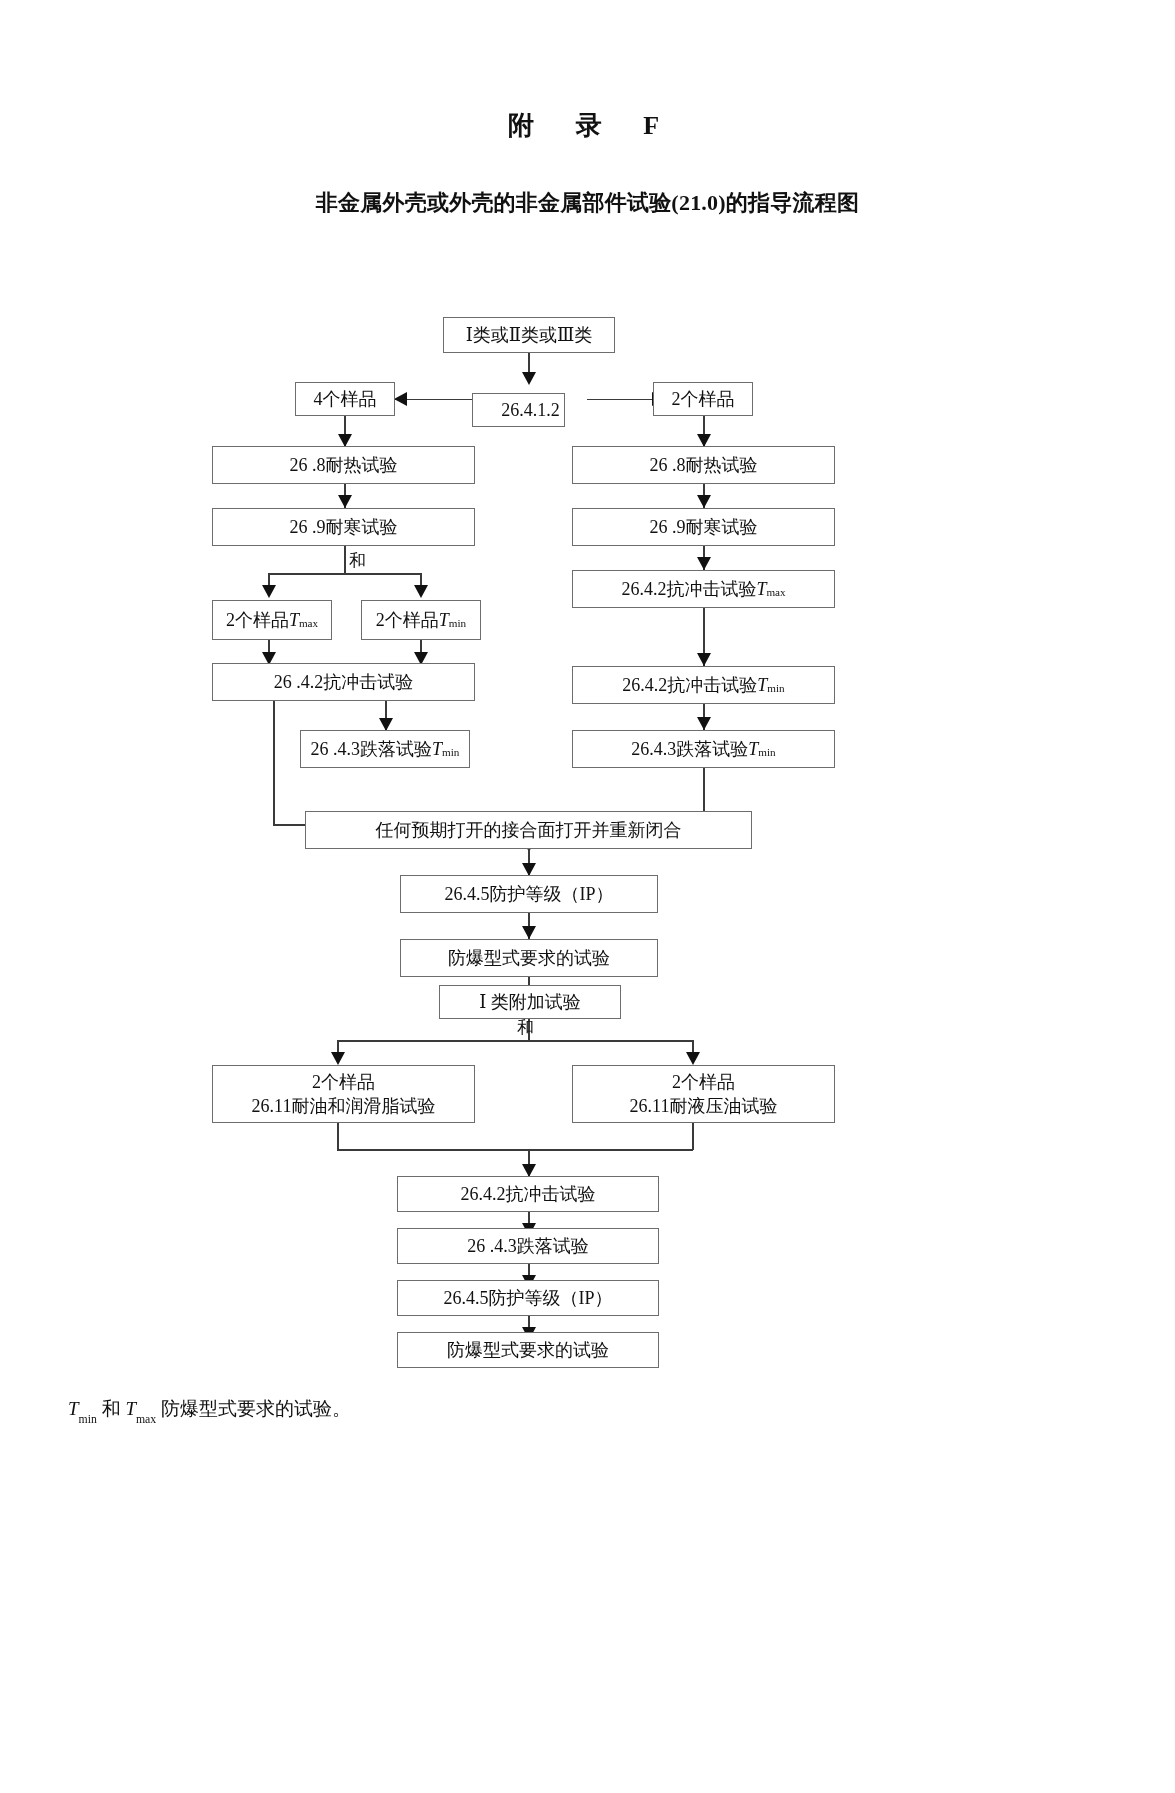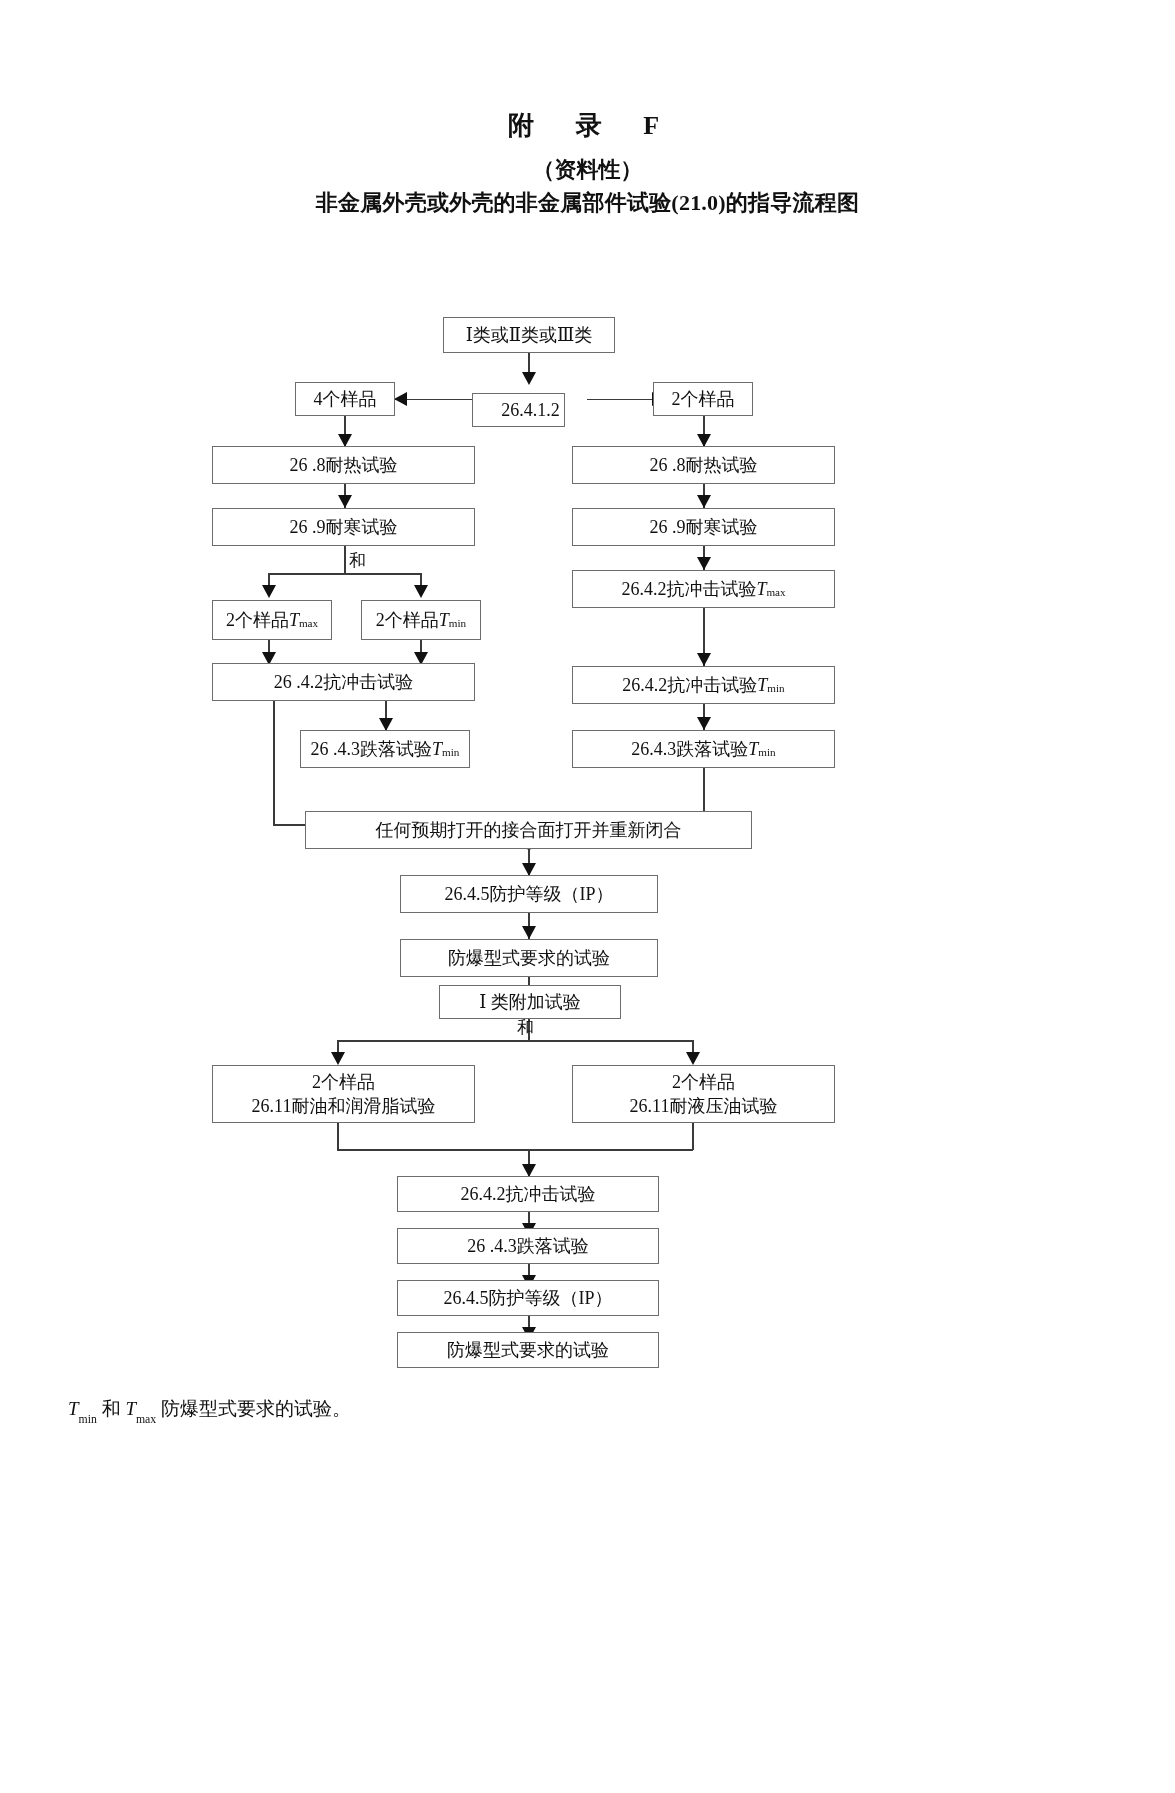--- a/index.html
+++ b/index.html
@@ -151,21 +151,20 @@
     font-weight: bold;
     letter-spacing: 0.02em;
   }
 </style>
 </head>
 <body>
 
 <div class="page">
 
   <div class="appendix-title">附　录　F</div>
-  <div class="appendix-kind">（资料性）</div>
   <div class="appendix-subject">非金属外壳或外壳的非金属部件试验(21.0)的指导流程图</div>
 
 
   <div class="flow">
 
     <div class="node" style="left:443px; top:17px; width:172px; height:36px;">Ⅰ类或Ⅱ类或Ⅲ类</div>
 
     <div class="ln-v" style="left:528px; top:53px; height:30px;"></div>
     <div class="arrow-d" style="left:521.5px; top:72px;"></div>
 

